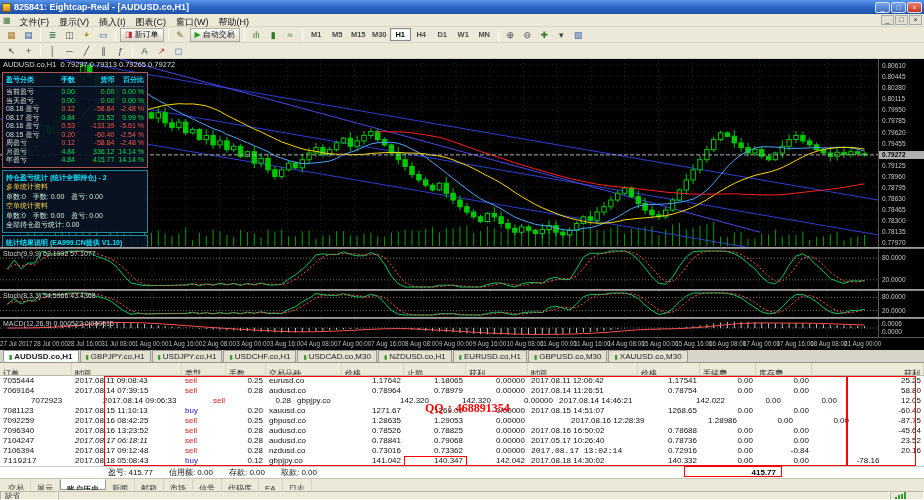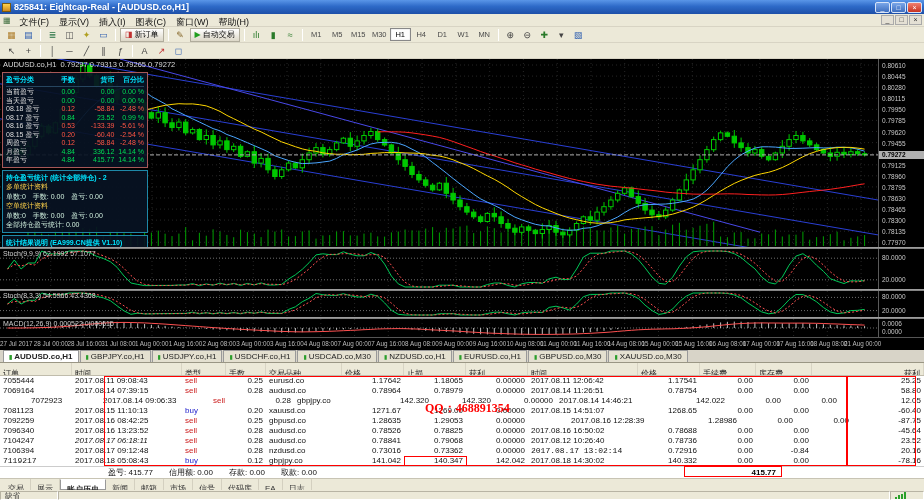--- a/index.html
+++ b/index.html
@@ -20,21 +20,21 @@
 .mdi-icon{font-size:8px;color:#3a6a3a;margin:0 4px 0 1px}
 .menu-item{font-size:9px;padding:0 5px;color:#111;white-space:nowrap}
 .mdi-btns{margin-left:auto;display:flex}
 .mbtn{width:13px;height:10px;border:1px solid #aaa;background:#e4e0d4;font-size:7px;text-align:center;line-height:8px;margin-left:1px;color:#333}
 
 
 .toolbar{height:16px;flex:none;background:#ece9d8;display:flex;align-items:center;padding:0 3px;border-bottom:1px solid #d8d4c4}
 .tbi{width:17px;height:14px;display:flex;align-items:center;justify-content:center;font-size:9px;border:1px solid transparent;white-space:nowrap}
 .tbsep{width:1px;height:12px;background:#c4c0b0;margin:0 3px;border-right:1px solid #fff}
 .tbtn{display:flex;align-items:center;gap:2px;border:1px solid #b0ac9c;background:linear-gradient(#fff,#ddd8c8);height:14px;padding:0 4px;font-size:8px;margin:0 1px;white-space:nowrap}
-.tf{width:21px;height:13px;font-size:7.5px;font-weight:normal;color:#4a4a4a;text-align:center;line-height:12px;border:1px solid transparent}
+.tf{width:21px;height:13px;font-size:7.5px;font-weight:bold;color:#4a4a4a;text-align:center;line-height:12px;border:1px solid transparent}
 .tf.active{border:1px solid #888;background:#fdfdfd;color:#000;box-shadow:inset 0 0 1px #999}
 
 
 .chart-region{position:relative;height:291px;flex:none;background:#000}
 .cwin{position:relative;overflow:hidden;background:#000}
 .cwin svg{display:block}
 .splitter{height:2px;background:linear-gradient(#aaa,#777)}
 .scalecol{position:absolute;right:0;top:0;bottom:0;width:46px;border-left:1px solid #5a5a5a;background:#000}
 .ptick{position:absolute;left:3px;font-size:6.5px;color:#c8c8c8;line-height:7px;white-space:nowrap}
 .bidlabel{position:absolute;left:0;width:46px;background:#b0b0b0;color:#000;font-size:6.5px;line-height:8px;padding-left:3px;font-weight:bold}
@@ -1125,21 +1125,21 @@
         </div>
         <div class="trow">
           <span class="td" style="width: 72px;">7104247</span>
           <span class="td" style="width: 110px; font-style: italic;">2017.08.17 06:18:11</span>
           <span class="td t-sell" style="width: 44px;">sell</span>
           <span class="td num" style="width: 40px;">0.28</span>
           <span class="td" style="width: 76px;">audusd.co</span>
           <span class="td num" style="width: 62px;">0.78841</span>
           <span class="td num" style="width: 62px;">0.79068</span>
           <span class="td num" style="width: 62px;">0.00000</span>
-          <span class="td" style="width: 110px;">2017.08.12 10:26:40</span>
+          <span class="td" style="width: 110px;">2017.05.17 10:26:40</span>
           <span class="td num" style="width: 62px;">0.78736</span>
           <span class="td num" style="width: 56px;">0.00</span>
           <span class="td num" style="width: 56px;">0.00</span>
           <span class="td num" style="flex: 1 1 0%;">23.52</span>
         </div>
         <div class="trow">
           <span class="td" style="width: 72px;">7106394</span>
           <span class="td" style="width: 110px;">2017.08.17 09:12:48</span>
           <span class="td t-sell" style="width: 44px;">sell</span>
           <span class="td num" style="width: 40px;">0.28</span>
@@ -1159,21 +1159,21 @@
           <span class="td t-buy" style="width: 44px;">buy</span>
           <span class="td num" style="width: 40px;">0.12</span>
           <span class="td" style="width: 76px;">gbpjpy.co</span>
           <span class="td num" style="width: 62px;">141.042</span>
           <span class="td num" style="width: 62px;">140.347</span>
           <span class="td num" style="width: 62px;">142.042</span>
           <span class="td" style="width: 110px;">2017.08.18 14:30:02</span>
           <span class="td num" style="width: 62px;">140.332</span>
           <span class="td num" style="width: 56px;">0.00</span>
           <span class="td num" style="width: 56px;">0.00</span>
-          <span class="td num" style="flex: 1 1 0%;">-78.16</span>
+          <span class="td num" style="flex: 1 1 0%; text-align: center;">-78.16</span>
         </div>
       </div>
     <div class="tbalance" id="tBalance">
       <span class="btotal">415.77</span>
     <span class="bseg">盈亏: 415.77</span>
         <span class="bseg">信用额: 0.00</span>
         <span class="bseg">存款: 0.00</span>
         <span class="bseg">取款: 0.00</span>
       </div>
     <div class="anno" id="annoRows"></div>

